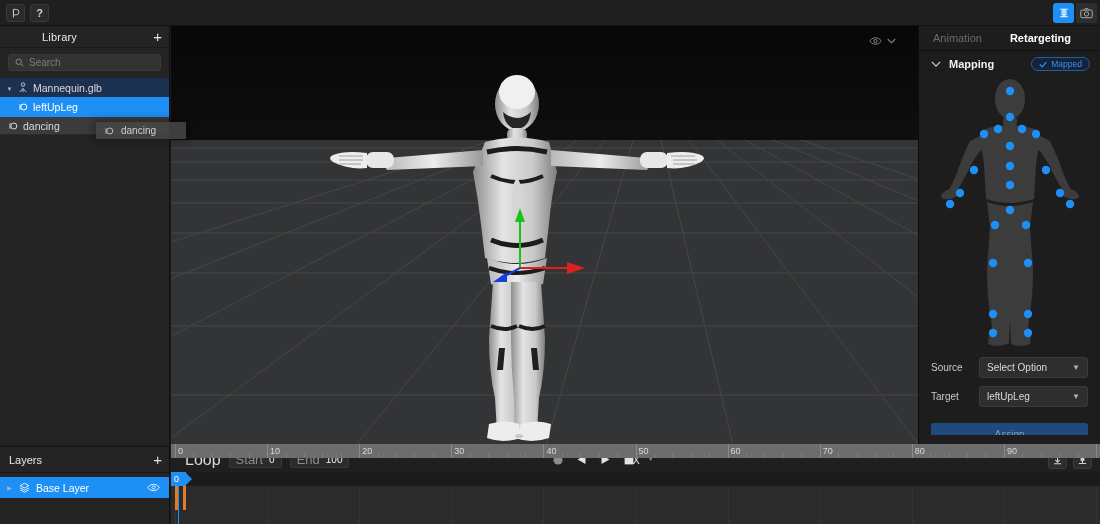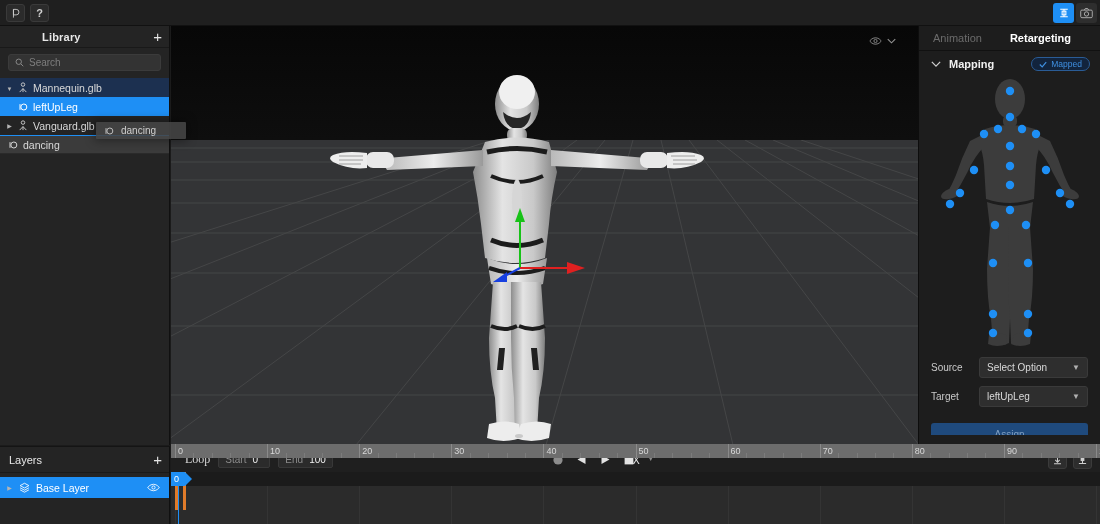--- a/index.html
+++ b/index.html
@@ -20,21 +20,21 @@
     border-radius:3px; display:flex; align-items:center; justify-content:center; }
   .tb-right.active { background:#1e8ff5; }
   .tb-right.plain { background:#2e2e2e; }
 
   
   .library { position:absolute; left:0; top:26px; width:170px; height:419px;
     background:#242424; border-right:1px solid #101010; }
   .lib-head { height:22px; display:flex; align-items:center;
     justify-content:space-between; padding:0 7px 0 9px;
     border-bottom:1px solid #191919; background:#242424; }
-  .lib-title { font-size:11px; font-weight:bold; color:#e8e8e8; letter-spacing:.2px;padding-left:33px; }
+  .lib-title { font-size:11px; font-weight:normal; color:#e8e8e8; letter-spacing:.2px;padding-left:33px; }
   .plus { font-size:15px; color:#e4e4e4; line-height:1; cursor:pointer; }
   .search-wrap { padding:6px 8px 5px 8px; }
   .search { height:17px; background:#333; border:1px solid #3b3b3b;
     border-radius:3px; display:flex; align-items:center; padding:0 6px; gap:5px; }
   .search .ph { font-size:10px; color:#7e7e7e; }
 
   .tree { margin-top:2px; }
   .row { height:19px; display:flex; align-items:center; gap:5px;
     font-size:10.5px; color:#d9d9d9; padding-left:6px; position:relative; }
   .row.sel-dark { background:#1c3050; }
@@ -100,25 +100,25 @@
     justify-content:space-between; padding:0 7px 0 9px; border-bottom:1px solid #191919; }
   .lay-title { font-size:11px; color:#e8e8e8; }
   .lay-row { height:21px; margin-top:4px; background:#1e8ff5; color:#fff;
     display:flex; align-items:center; gap:6px; padding:0 9px 0 6px; font-size:10.5px; }
   .lay-row .eye { margin-left:auto; }
 
   
   .transport { position:absolute; left:171px; top:446px; width:929px; height:26px;
     background:#1f1f1f; border-top:1px solid #141414;
     display:flex; align-items:center; padding:0 8px; gap:8px; }
-  .loop { font-size:12px; color:#dadada; margin-left:6px;font-family:Liberation Serif, serif; }
+  .loop { font-size:16px; color:#dadada; margin-left:6px; }
   .numfield { height:17px; min-width:52px; background:#2b2b2b;
     border:1px solid #383838; border-radius:2px; display:flex;
     align-items:center; gap:6px; padding:0 6px; }
-  .numfield .nlbl { font-size:10px; color:#8c8c8c; }
+  .numfield .nlbl { font-size:13px; color:#8c8c8c; }
   .numfield .nval { font-size:10px; color:#f0f0f0; }
   .play-group { position:absolute; left:382px; display:flex; align-items:center; gap:13px; }
   .speed { position:absolute; left:456px; display:flex; align-items:flex-start; gap:7px; }
   .speed .sv { font-size:10.5px; color:#e6e6e6; }
   .speed .chev { font-size:8px; color:#8b8b8b; }
   .tl-btns { position:absolute; right:8px; display:flex; gap:6px; }
   .tl-btn { width:19px; height:19px; background:#2d2d2d; border:1px solid #3b3b3b;
     border-radius:3px; display:flex; align-items:center; justify-content:center; }
 
   
@@ -201,29 +201,20 @@
       <div class="row child sel-blue">
         <svg class="ic" width="10" height="10" viewBox="0 0 12 12" fill="none" stroke="#ffffff" stroke-width="1.2">
           <circle cx="7" cy="6" r="3.6"></circle>
             <path d="M2.4 2.6v6.8"></path>
         </svg>
         <span>leftUpLeg</span>
       </div>
 
 
 
-      <div class="row">
-        <span class="caret">▶</span>
-        <svg class="ic" width="10" height="11" viewBox="0 0 12 13" fill="none" stroke="#cfcfcf" stroke-width="1.1">
-          <circle cx="6" cy="3" r="2.1"></circle>
-            <path d="M2 12l4-4.2 4 4.2"></path>
-            <path d="M6 7.8V12"></path>
-        </svg>
-        <span>Vanguard.glb</span>
-      </div>
 
       <div class="row strip">
         <svg class="ic" width="10" height="10" viewBox="0 0 12 12" fill="none" stroke="#d6d6d6" stroke-width="1.2">
           <circle cx="7" cy="6" r="3.6"></circle>
             <path d="M2.4 2.6v6.8"></path>
         </svg>
         <span>dancing</span>
       </div>
     </div>
   </div>

